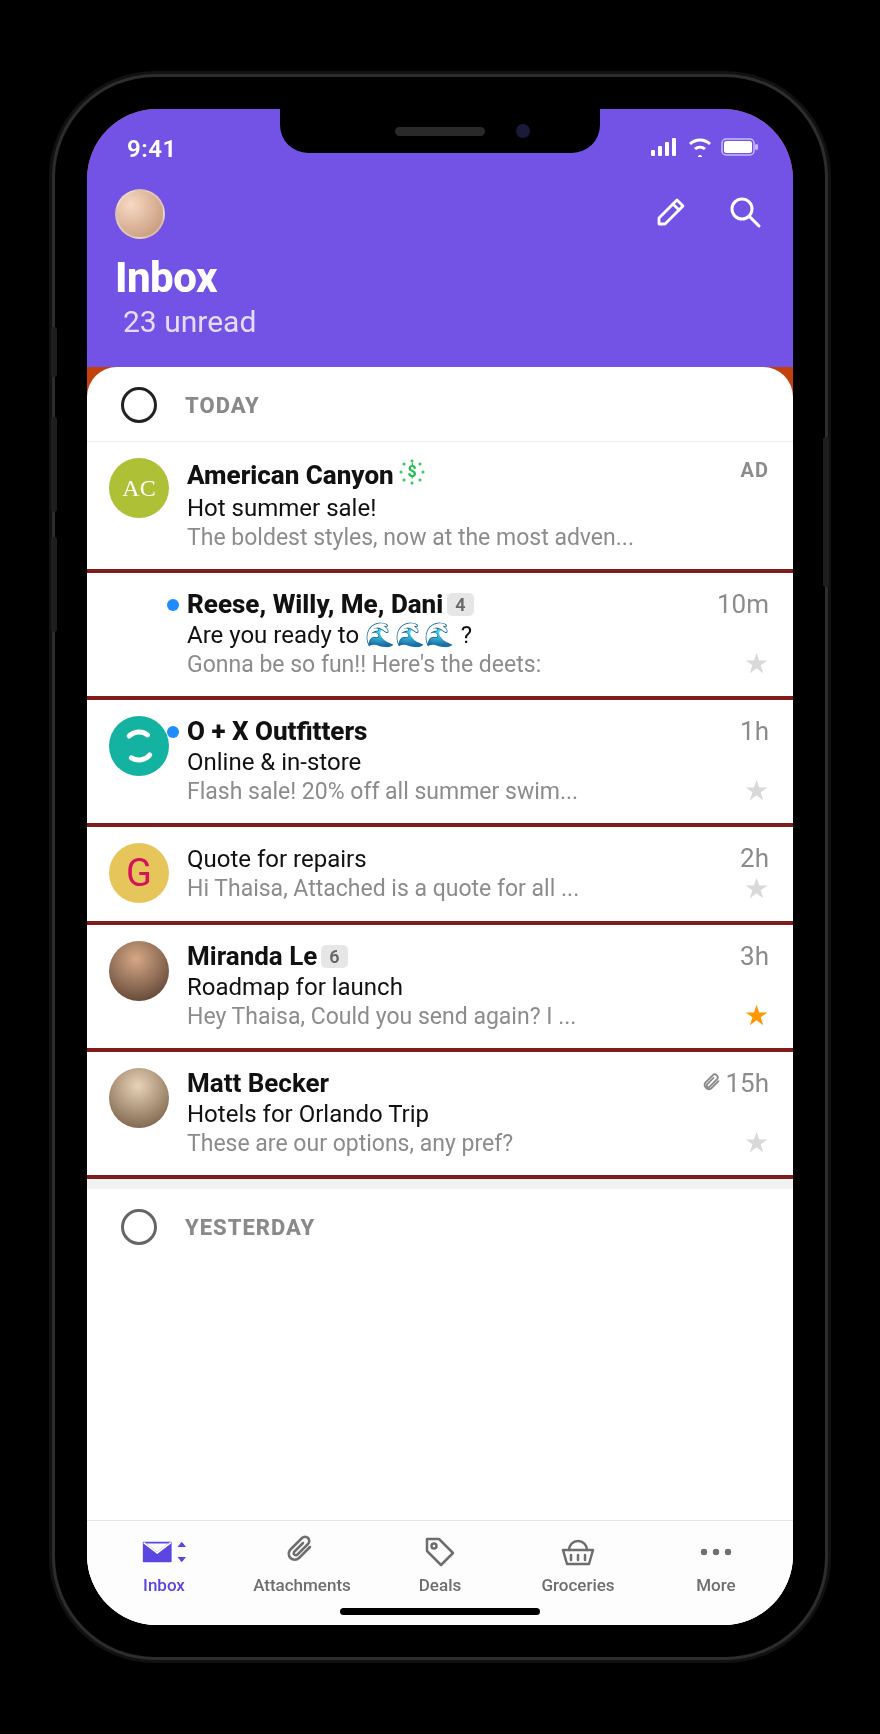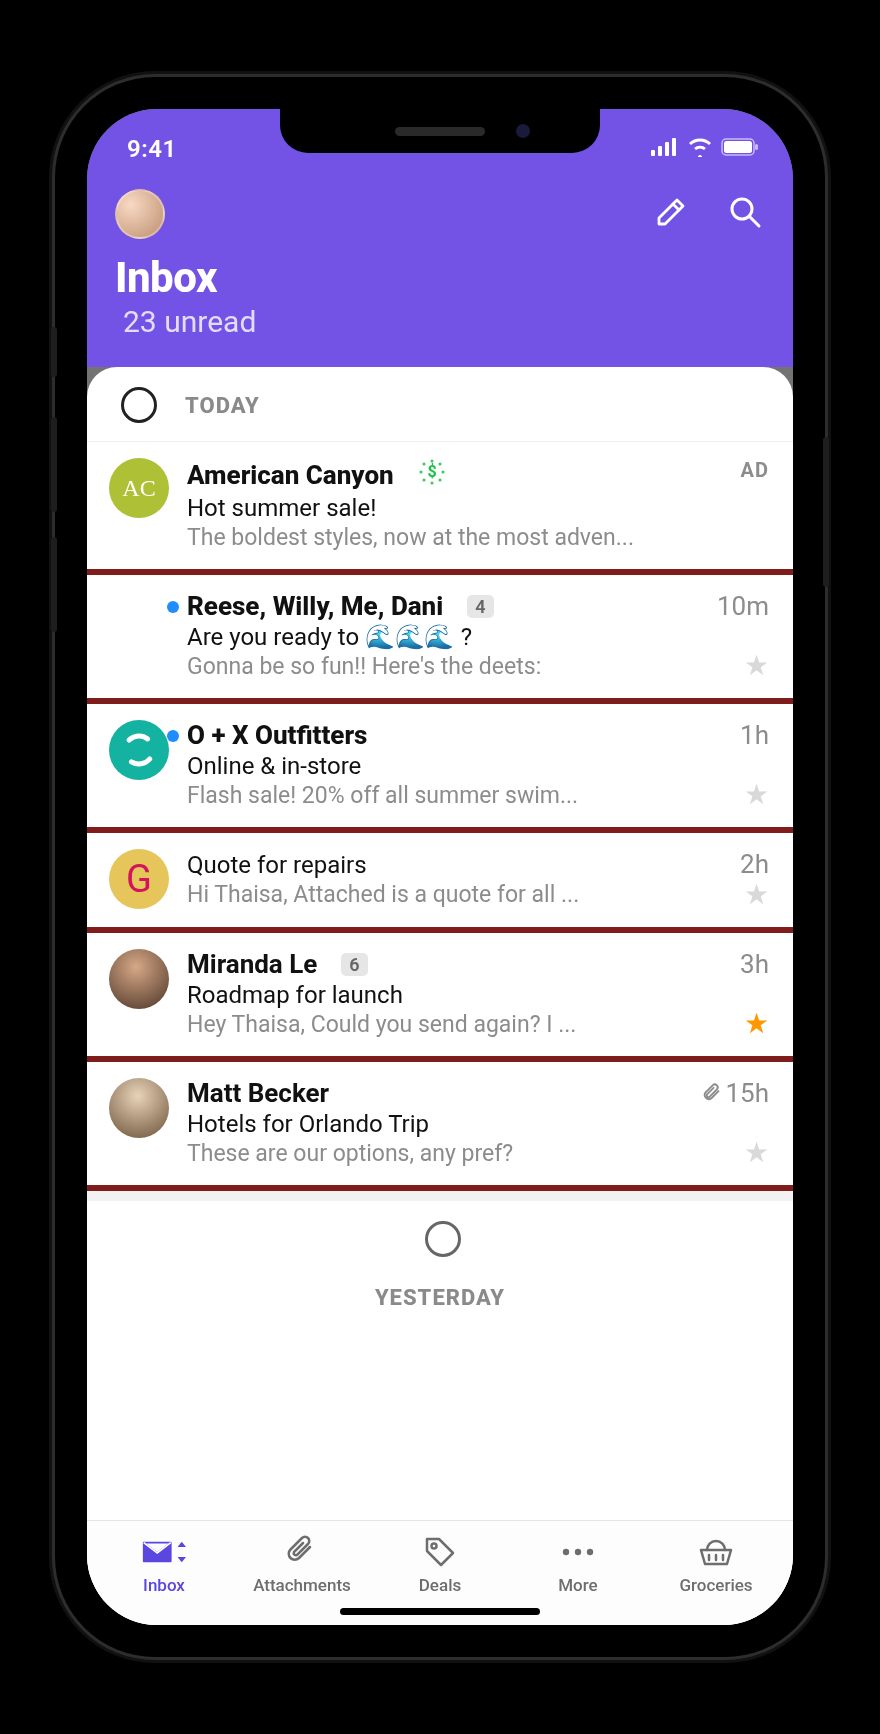--- a/index.html
+++ b/index.html
@@ -1,48 +1,48 @@
 <!DOCTYPE html>
 <html><head>
 <meta charset="utf-8">
 <style>
   * { box-sizing: border-box; margin: 0; padding: 0; font-family: -apple-system, BlinkMacSystemFont, "Segoe UI", Roboto, Helvetica, Arial, sans-serif; }
   body { background:#000; display:flex; justify-content:center; align-items:center; min-height:1734px; width:880px; }
   .phone-frame { width:770px; height:1580px; background:#000; border-radius:100px; padding:18px; position:relative; box-shadow:0 0 0 3px #2d2d2d, 0 0 0 6px #111; }
   .phone-body { width:100%; height:100%; background:#000; border-radius:84px; padding:14px; position:relative; }
-  .screen { width:100%; height:100%; background:#737373; border-radius:70px; overflow:hidden; position:relative; display:flex; flex-direction:column;justify-content:flex-end; }
+  .screen { width:100%; height:100%; background:#c2410c; border-radius:70px; overflow:hidden; position:relative; display:flex; flex-direction:column;justify-content:flex-end; }
   .notch { position:absolute; top:0; left:50%; transform:translateX(-50%); width:320px; height:44px; background:#000; border-bottom-left-radius:28px; border-bottom-right-radius:28px; z-index:50; display:flex; justify-content:center; align-items:center; gap:60px; }
   .speaker { width:90px; height:9px; background:#2a2a2a; border-radius:5px; }
   .camera { width:14px; height:14px; background:#1a1a3a; border-radius:50%; position:absolute; right:70px; }
 
   .header { background:#7353e5; color:#fff; padding-top:18px; flex-shrink:0; }
   .status-bar { display:flex; justify-content:space-between; align-items:center; height:44px; padding:0 34px 0 40px; }
   .status-left { font-size:24px; font-weight:600; letter-spacing:0.5px; }
   .status-right { display:flex; align-items:center; gap:8px; }
   .header-row { display:flex; justify-content:space-between; align-items:center; padding:18px 28px 0 28px; }
   .avatar { width:50px; height:50px; border-radius:50%; background:radial-gradient(circle at 30% 30%, #f8d9c4, #bd8f6f); border:2px solid rgba(255,255,255,.3); }
   .header-actions { display:flex; gap:34px; }
   .header-icon-btn { width:40px; height:40px; display:flex; align-items:center; justify-content:center; cursor:pointer; }
   .title-block { padding:14px 28px 28px 28px; }
   .inbox-title { font-size:42px; font-weight:800; letter-spacing:-0.5px; }
   .unread { font-size:30px; color:rgba(255,255,255,.8); margin-top:2px;margin-left:8px; }
 
   .list { flex:1; background:#fff; overflow:hidden; position:relative;border-radius:30px; }
 
   .section-row { display:flex; align-items:center; gap:28px; padding:20px 28px 18px 28px; border-bottom:1px solid #eee; }
-  .section-row.nb { border-bottom:none;flex-direction:column; }
+  .section-row.nb { border-bottom:none; }
   .select-circle { width:36px; height:36px; border:3px solid #222; border-radius:50%; flex-shrink:0; margin-left:6px; }
   .section-label { font-size:22px; font-weight:800; color:#8a8a8a; letter-spacing:1px; }
 
-  .msg { display:flex; padding:16px 24px 18px 22px; border-bottom:6px solid #7f1d1d; gap:18px; }
+  .msg { display:flex; padding:16px 24px 18px 22px; border-bottom:4px solid #7f1d1d; gap:18px; }
   .msg-avatar { width:60px; height:60px; border-radius:50%; flex-shrink:0; display:flex; align-items:center; justify-content:center; font-size:24px; font-weight:700; color:#fff; }
   .msg-avatar.grid { display:grid; grid-template-columns:1fr 1fr; grid-template-rows:1fr 1fr; gap:2px; background:none; }
   .msg-avatar.grid > div { border-radius:50%; }
   .msg-body { flex:1; min-width:0; }
-  .sender-row { display:flex; align-items:center; gap:24px; position:relative; }
+  .sender-row { display:flex; align-items:center; gap:4px; position:relative; }
   .unread-dot { width:12px; height:12px; background:#1f8cff; border-radius:50%; flex-shrink:0; position:absolute; left:-20px; top:10px; }
   .sender { font-size:26px; font-weight:700; color:#111; }
   .sender.bold { font-weight:800; }
   .count-badge { background:#e6e6e6; color:#666; font-size:18px; font-weight:600; padding:1px 8px; border-radius:5px; }
   .subject { font-size:24px; color:#111; margin-top:2px; }
   .preview { font-size:23px; color:#8c8c8c; margin-top:2px; white-space:nowrap; overflow:hidden; text-overflow:ellipsis; }
   .msg-right { display:flex; flex-direction:column; align-items:flex-end; justify-content:space-between; flex-shrink:0; width:70px; }
   .msg-time { font-size:26px; color:#8c8c8c; display:flex; align-items:center; gap:4px; }
   .ad-label { font-size:20px; font-weight:700; color:#8c8c8c; letter-spacing:1px; }
   .star { font-size:28px; color:#d9d9d9; line-height:1; }
@@ -304,40 +304,40 @@
             <div class="tab-icon">
               <svg width="34" height="34" viewBox="0 0 34 34" fill="none" stroke="#6e6e6e" stroke-width="2.5" stroke-linejoin="round">
                   <path d="M4 4 h12 l14 14 l-12 12 l-14 -14 z"></path>
                   <circle cx="11" cy="11" r="2.5"></circle>
                 </svg>
             </div>
             <div class="tab-label">Deals</div>
           </div>
           <div class="tab">
             <div class="tab-icon">
-              <svg width="36" height="10" viewBox="0 0 36 10">
-                  <circle cx="6" cy="5" r="3.2" fill="#6e6e6e"></circle>
-                  <circle cx="18" cy="5" r="3.2" fill="#6e6e6e"></circle>
-                  <circle cx="30" cy="5" r="3.2" fill="#6e6e6e"></circle>
-                </svg>
-            </div>
-            <div class="tab-label">More</div>
-          </div>
-          <div class="tab">
-            <div class="tab-icon">
               <svg width="38" height="32" viewBox="0 0 38 32" fill="none" stroke="#6e6e6e" stroke-width="2.5" stroke-linejoin="round" stroke-linecap="round">
                   <path d="M4 14 h30 l-4 14 h-22 z"></path>
                   <path d="M10 14 a9 9 0 0 1 18 0"></path>
                   <line x1="12" y1="19" x2="12" y2="24"></line>
                   <line x1="19" y1="19" x2="19" y2="24"></line>
                   <line x1="26" y1="19" x2="26" y2="24"></line>
                 </svg>
             </div>
             <div class="tab-label">Groceries</div>
           </div>
+          <div class="tab">
+            <div class="tab-icon">
+              <svg width="36" height="10" viewBox="0 0 36 10">
+                  <circle cx="6" cy="5" r="3.2" fill="#6e6e6e"></circle>
+                  <circle cx="18" cy="5" r="3.2" fill="#6e6e6e"></circle>
+                  <circle cx="30" cy="5" r="3.2" fill="#6e6e6e"></circle>
+                </svg>
+            </div>
+            <div class="tab-label">More</div>
+          </div>
         </div>
 
       </div>
 
       <div class="home-ind"></div>
     </div>
   </div>
 </div>
 
 </body></html>

